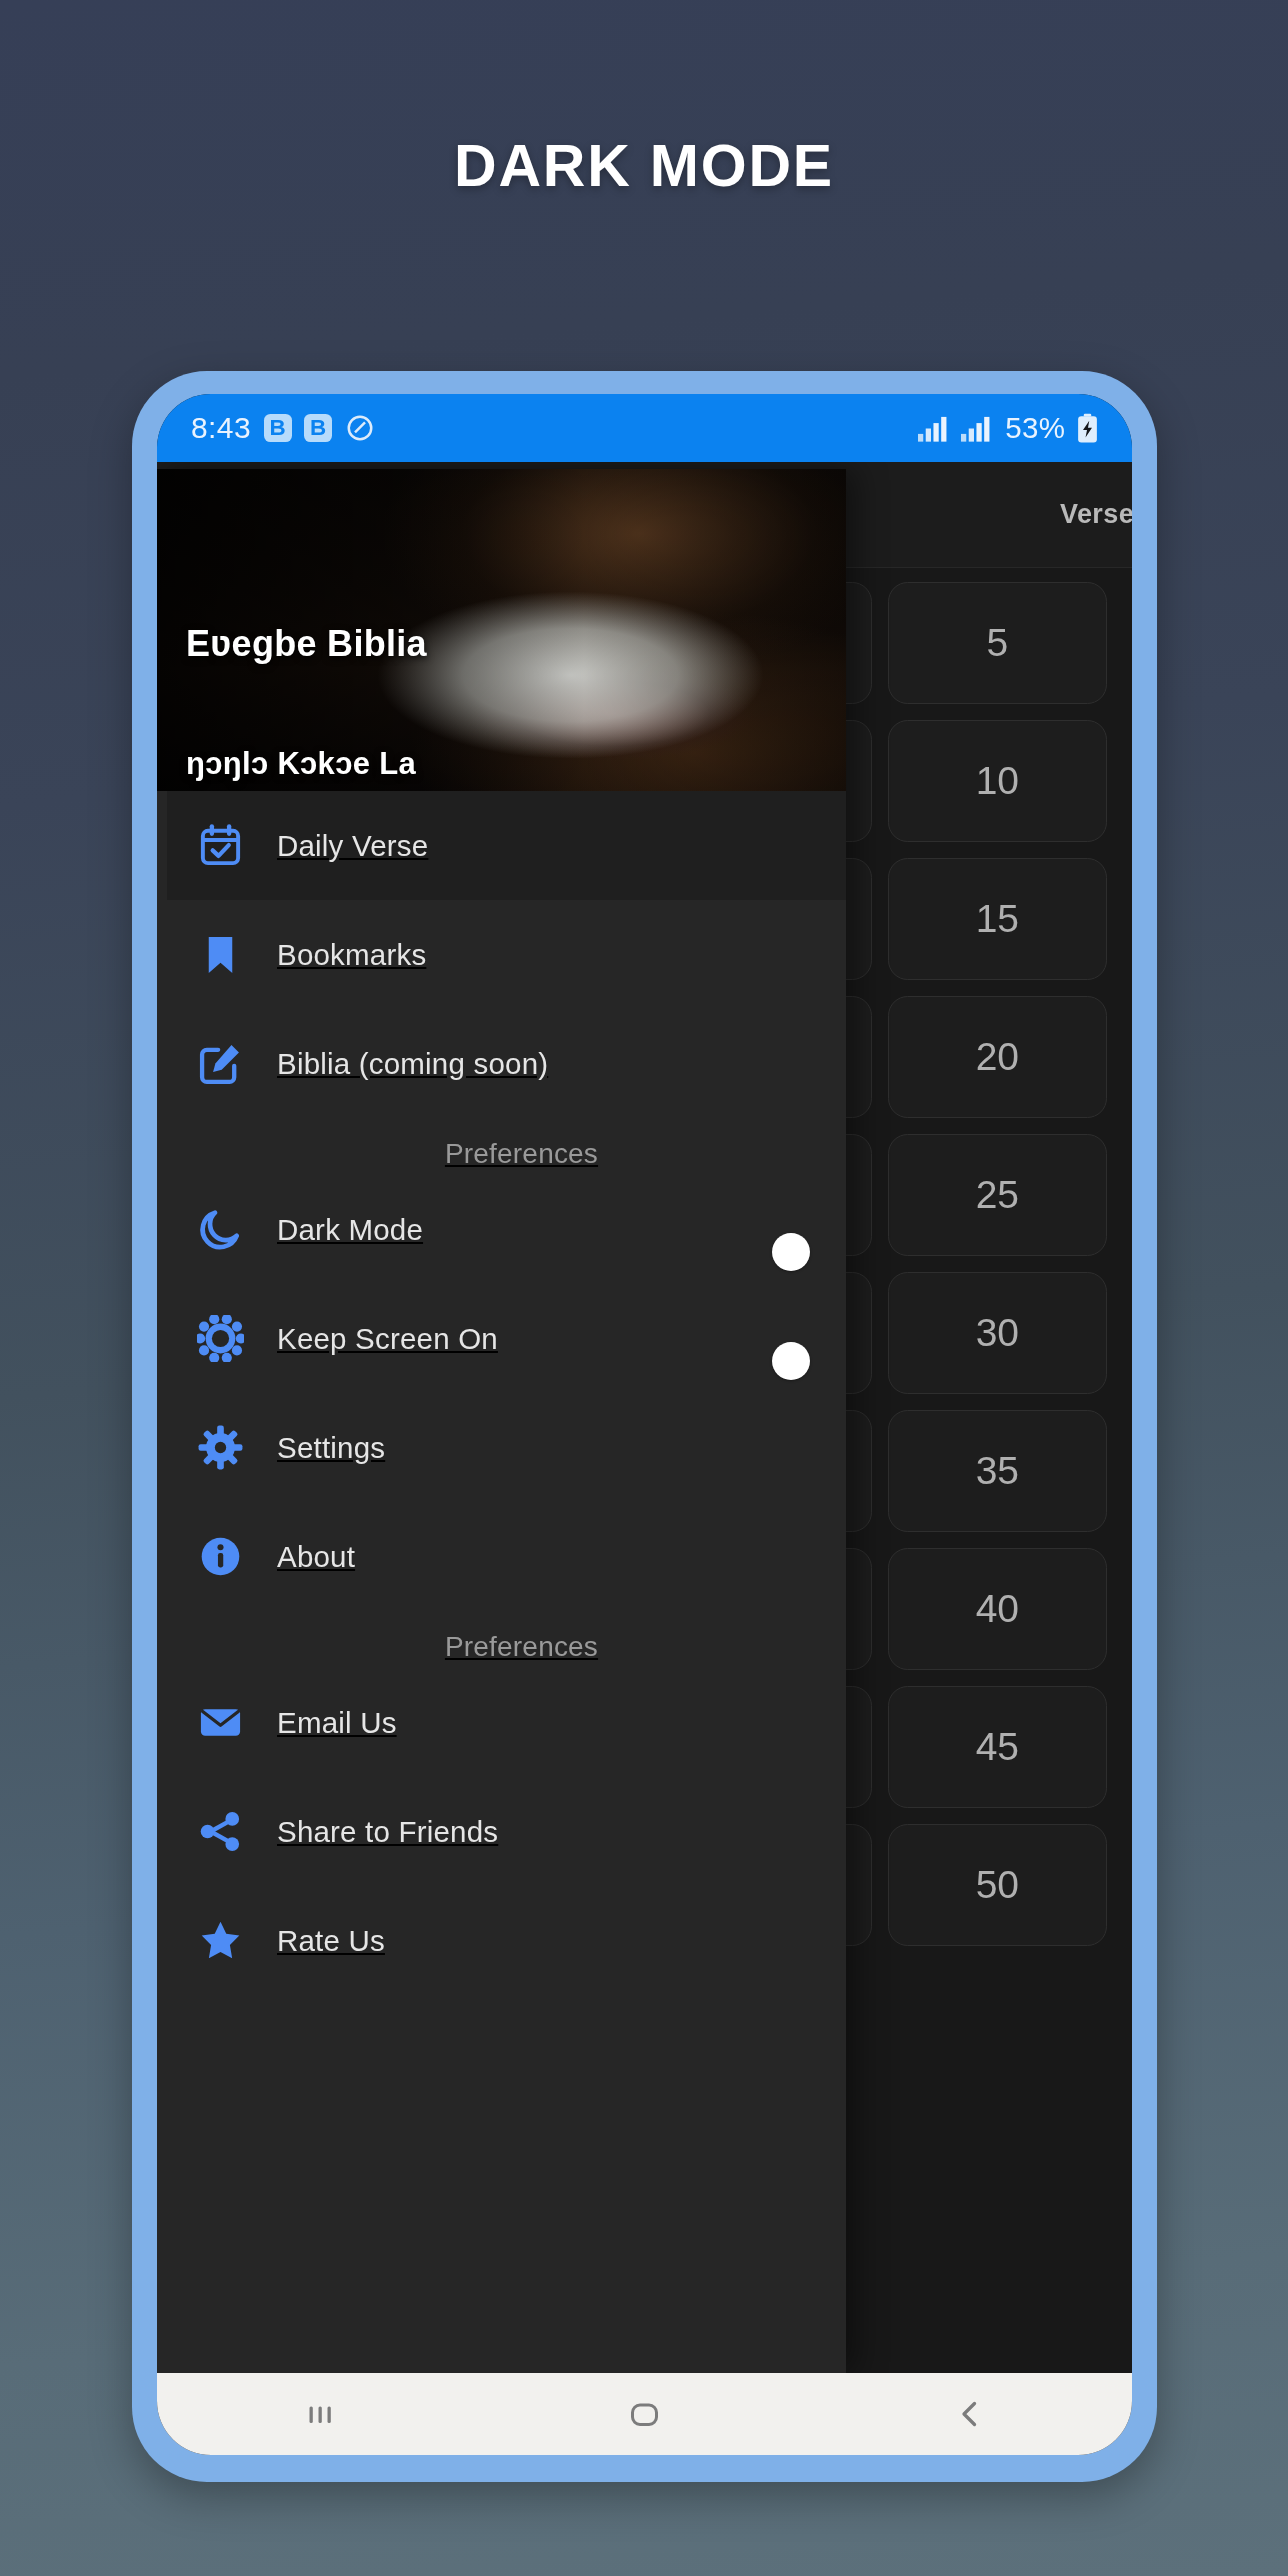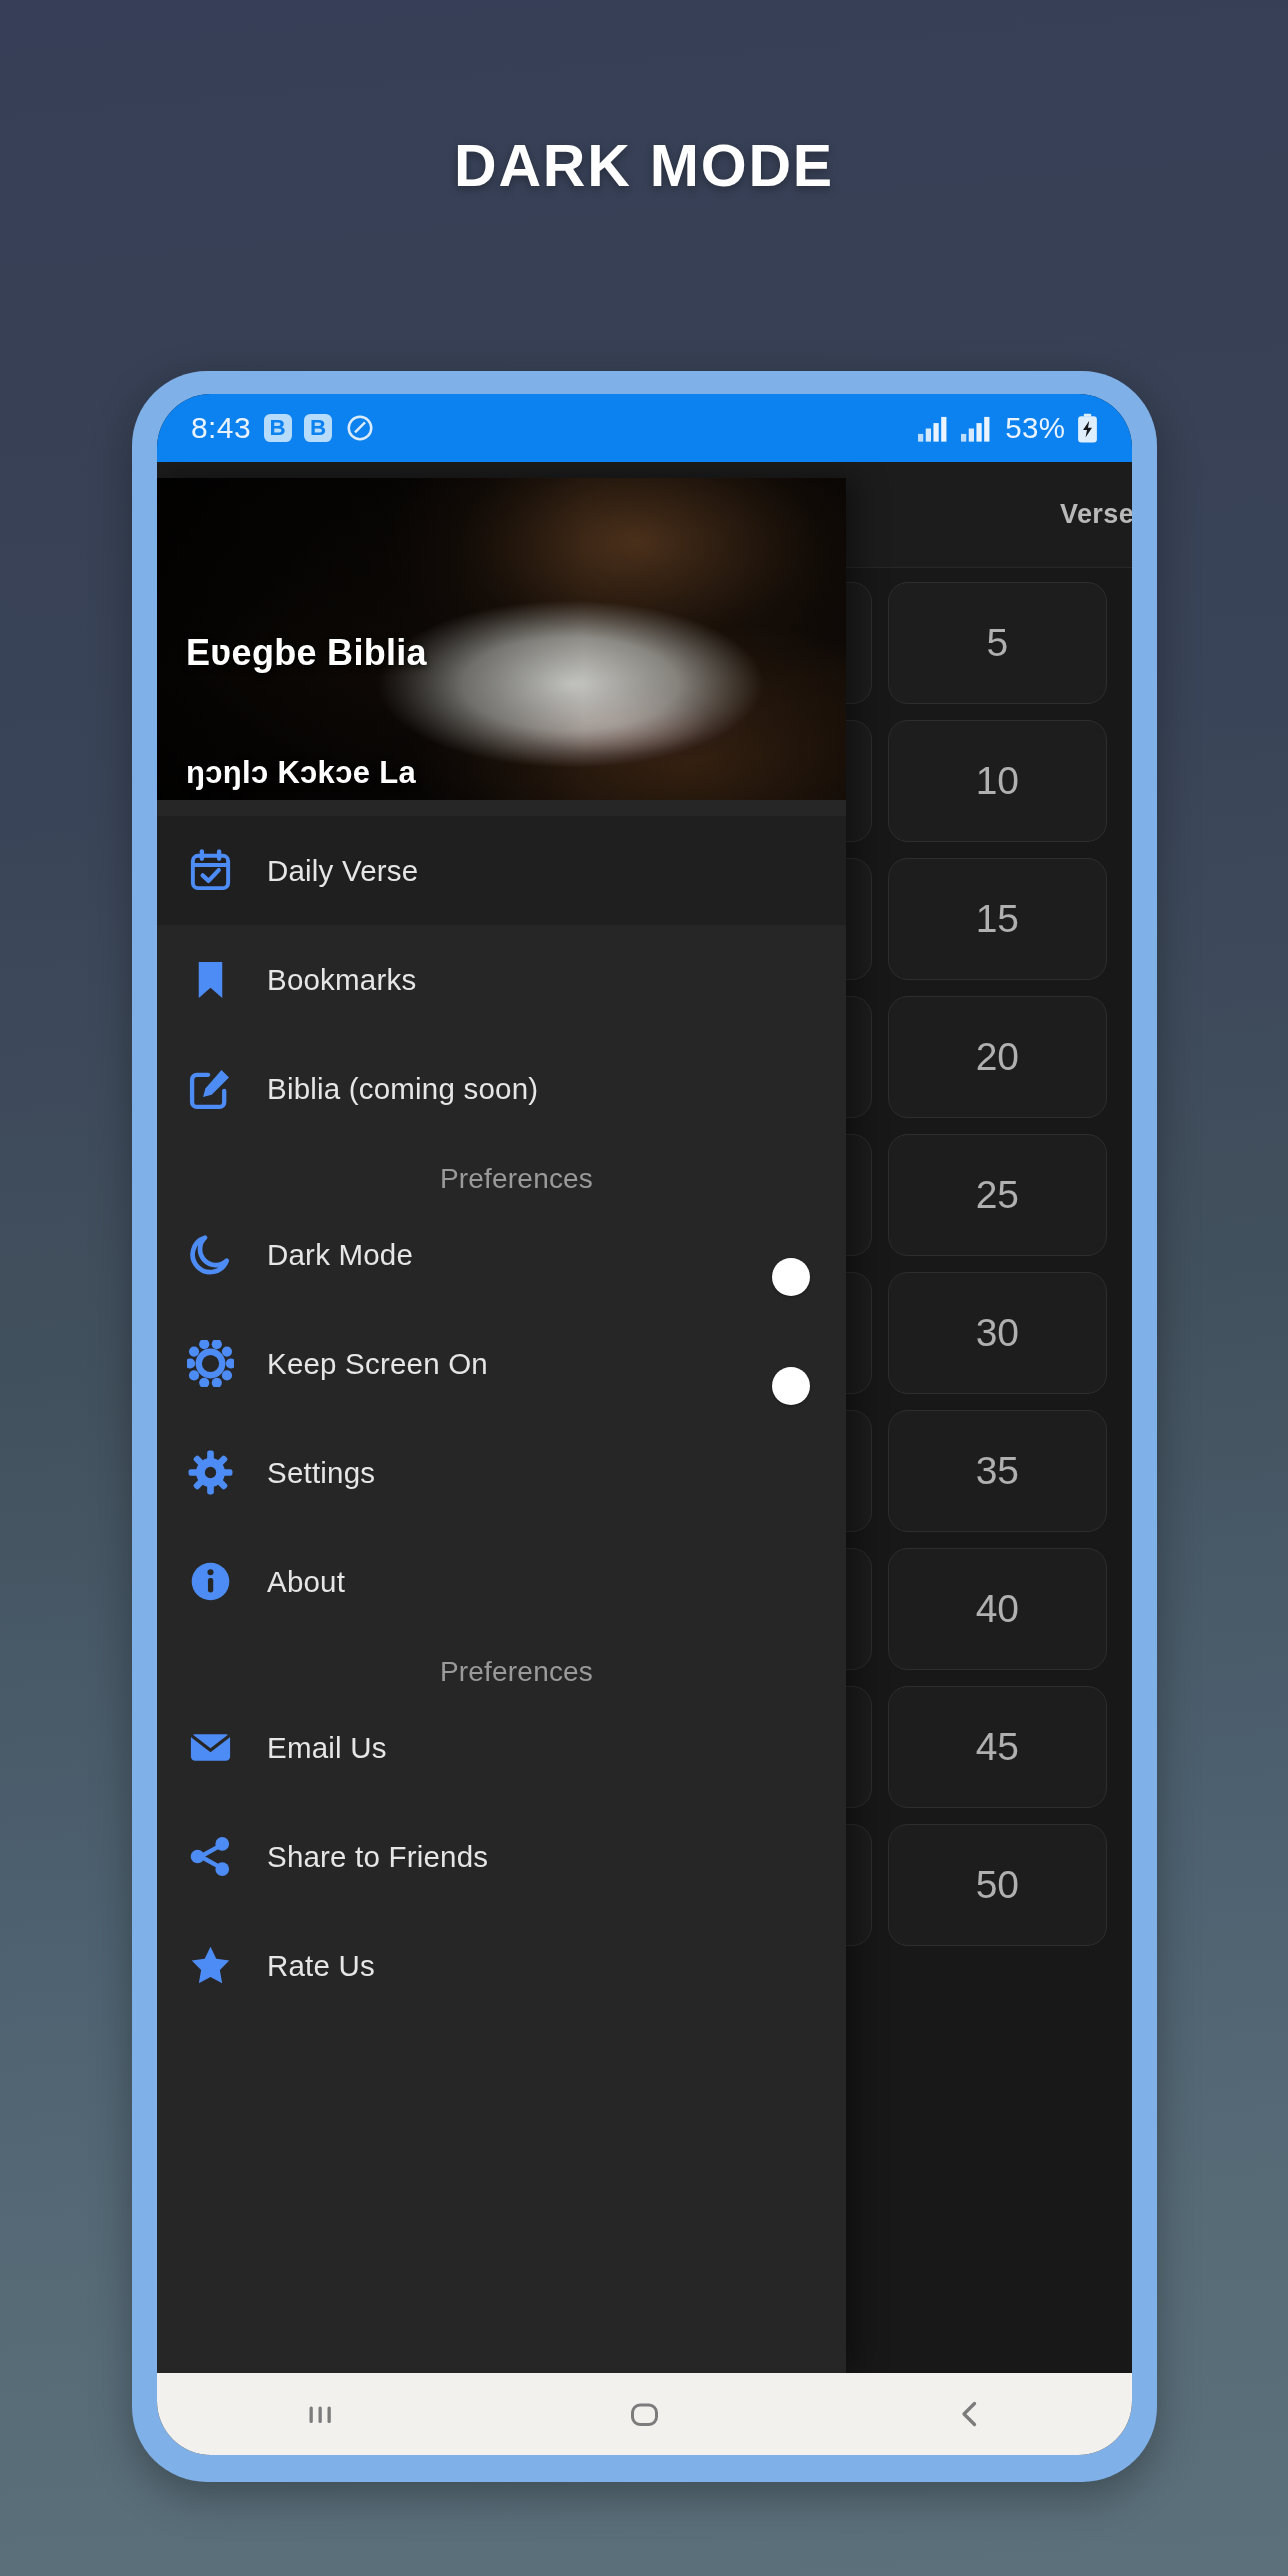--- a/index.html
+++ b/index.html
@@ -127,27 +127,28 @@
     justify-content:center;
     color:#b0b0b0;
     font-size:39px;
     background:#1d1d1d;
   }
   .verse-cell.blank { color:transparent; }
 
   
   #drawer {
     position:absolute;
-    left:0; top:16px; bottom:0;
+    left:0; top:7px; bottom:0;
     width:689px;
     background:#262626;
     display:flex;
     flex-direction:column;
     box-shadow:9px 0 30px rgba(0,0,0,.45);
     z-index:5;
+    text-decoration:underline;
   }
   #drawer-header {
     position:relative;
     height:322px;
     flex:0 0 auto;
     overflow:hidden;
     background:#0a0706;
   }
   #drawer-header .photo {
     position:absolute; inset:0;
@@ -177,22 +178,23 @@
     color:#ffffff;
     font-size:31px;
     font-weight:bold;
     letter-spacing:0.3px;
     text-shadow:0 1.8px 7.2px rgba(0,0,0,.85);
   }
 
   #drawer-list {
     flex:1;
     background:#262626;
-    padding-top:16px;
+    padding-top:0;
     overflow:hidden;
+    margin-left:10px;
   }
   .drawer-item {
     display:flex;
     align-items:center;
     height:109px;
     padding:0 32px 0 30px;
     position:relative;
   }
   .drawer-item.selected { background:#1f1f1f; }
   .drawer-item .ic {

